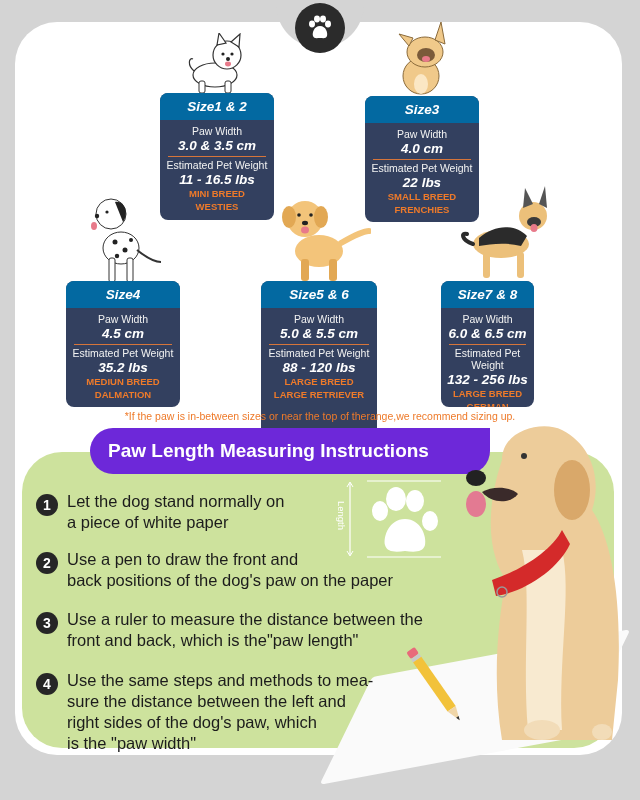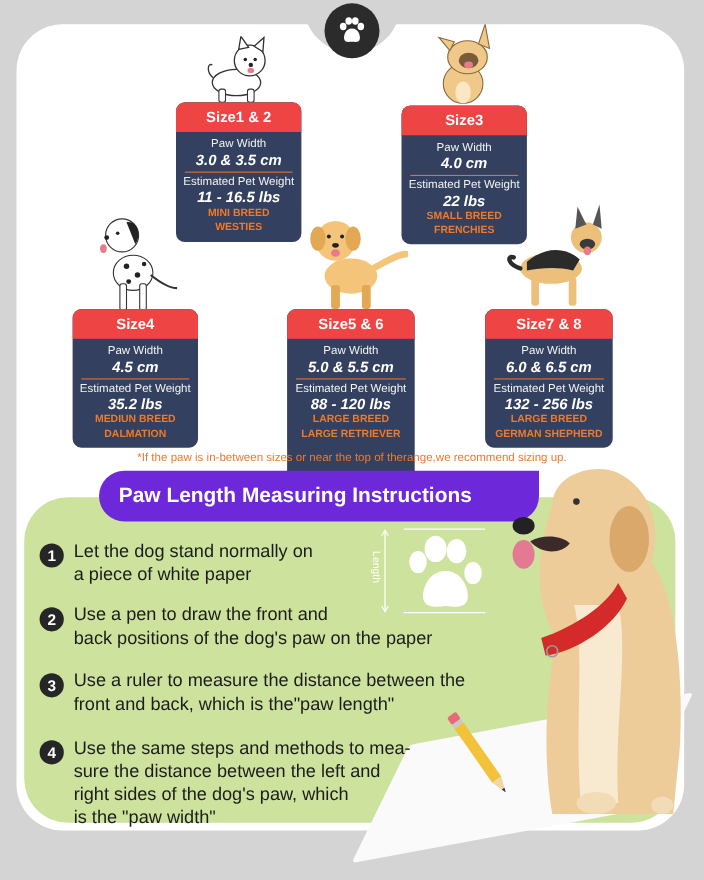--- a/index.html
+++ b/index.html
@@ -18,22 +18,22 @@
     position: absolute; left: 295px; top: 3px; width: 50px; height: 50px;
     border-radius: 50%; background: #2b2b2b;
     display: flex; align-items: center; justify-content: center;
   }
 
   .card {
     position: absolute; width: 114px; border-radius: 8px; overflow: hidden;
     background: #33405f; text-align: center; color: #fff;
   }
   .card .head {
-    background: #ef4444; height: 27px; line-height: 27px;
-    font-weight: bold; font-size: 13.5px; color: #fff;
+    background: #0369a1; height: 27px; line-height: 27px;
+    font-style: italic; font-weight: bold; font-size: 13.5px; color: #fff;
   }
   .card .lbl { font-size: 10.5px; margin-top: 5px; color: #f2f2f2; }
   .card .val { font-size: 13.5px; font-weight: bold; font-style: italic; margin-top: 1px; }
   .card .rule { height: 1px; background: #d6753a; margin: 3px 8px 2px; }
   .card .breed { font-size: 9.5px; font-weight: bold; color: #ee7a2a; line-height: 12px; margin-top: 1px; }
 
   .dog { position: absolute; }
 
   .note {
     position: absolute; left: 0; width: 640px; top: 410px; text-align: center;
@@ -183,21 +183,21 @@
   <div class="head">Size5 &amp; 6</div>
   <div class="lbl">Paw Width</div>
   <div class="val">5.0 &amp; 5.5 cm</div>
   <div class="rule"></div>
   <div class="lbl" style="margin-top:0">Estimated Pet Weight</div>
   <div class="val">88 - 120 lbs</div>
   <div class="breed">LARGE BREED</div>
   <div class="breed">LARGE RETRIEVER</div>
 </div>
 
-<div class="card" style="left:441px;top:281px;height:126px;width:116px;">
+<div class="card" style="left:441px;top:281px;height:126px;width:93px;">
   <div class="head">Size7 &amp; 8</div>
   <div class="lbl">Paw Width</div>
   <div class="val">6.0 &amp; 6.5 cm</div>
   <div class="rule"></div>
   <div class="lbl" style="margin-top:0">Estimated Pet Weight</div>
   <div class="val">132 - 256 lbs</div>
   <div class="breed">LARGE BREED</div>
   <div class="breed">GERMAN SHEPHERD</div>
 </div>
 

